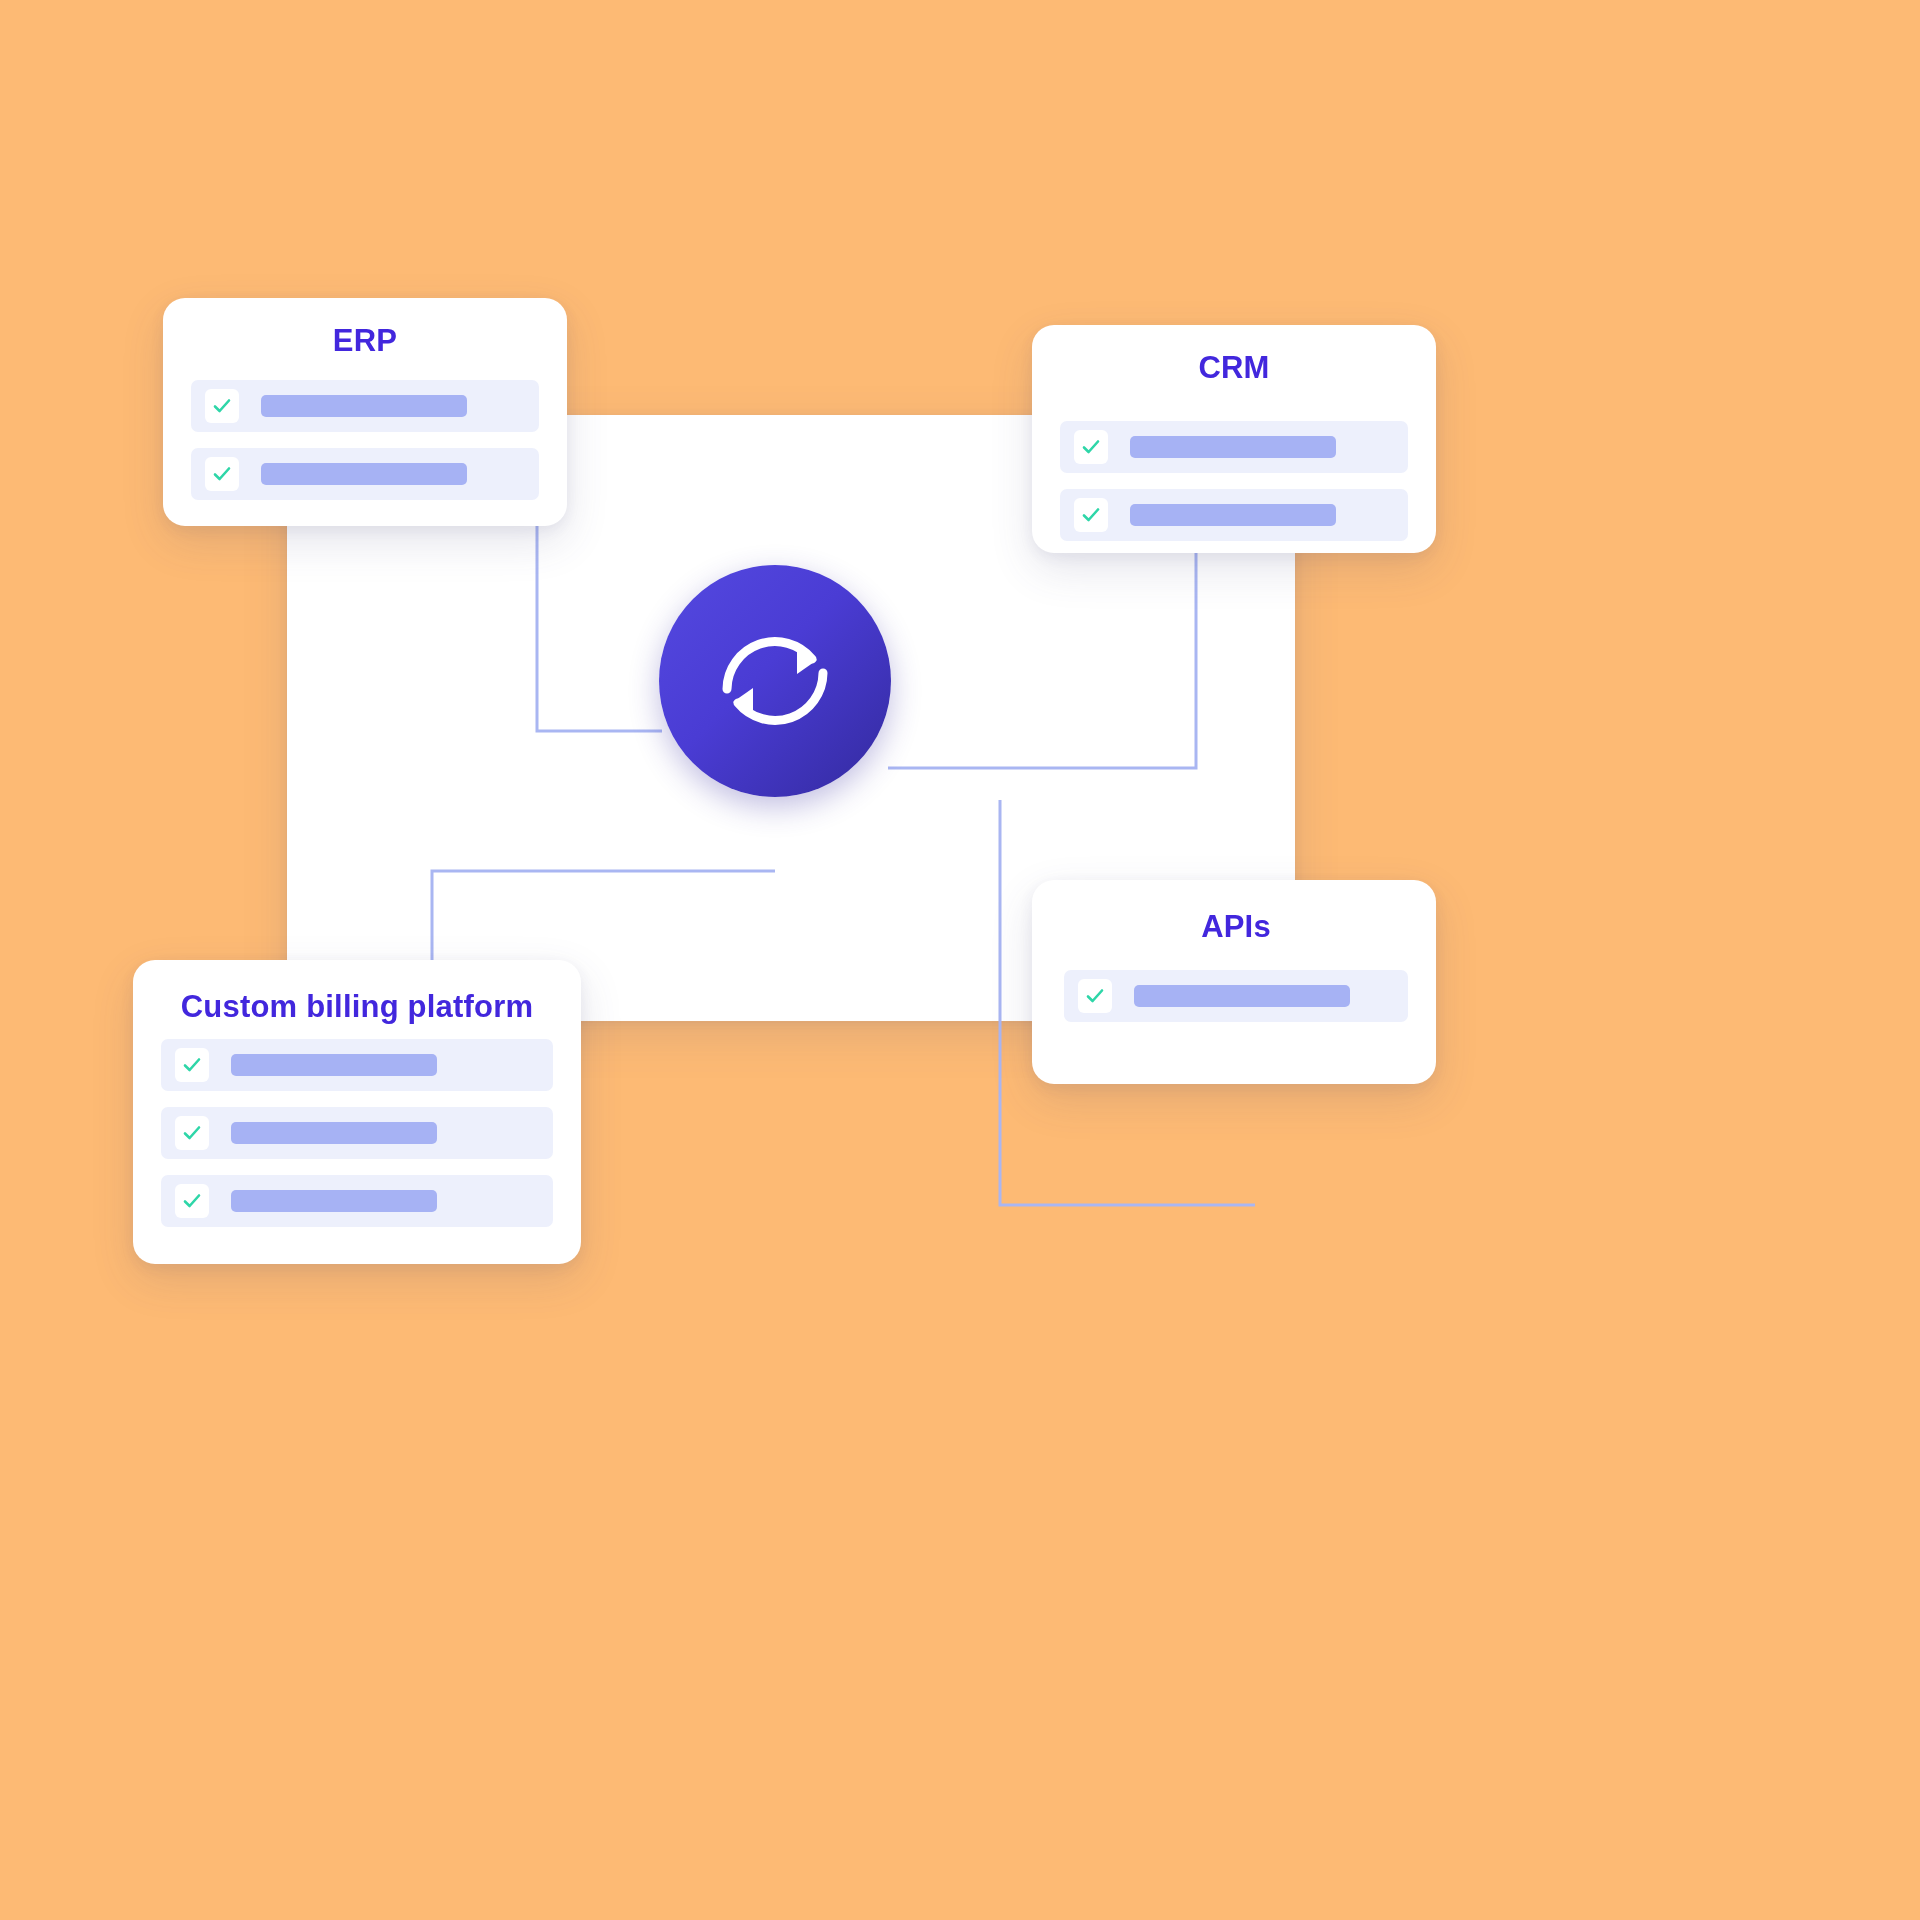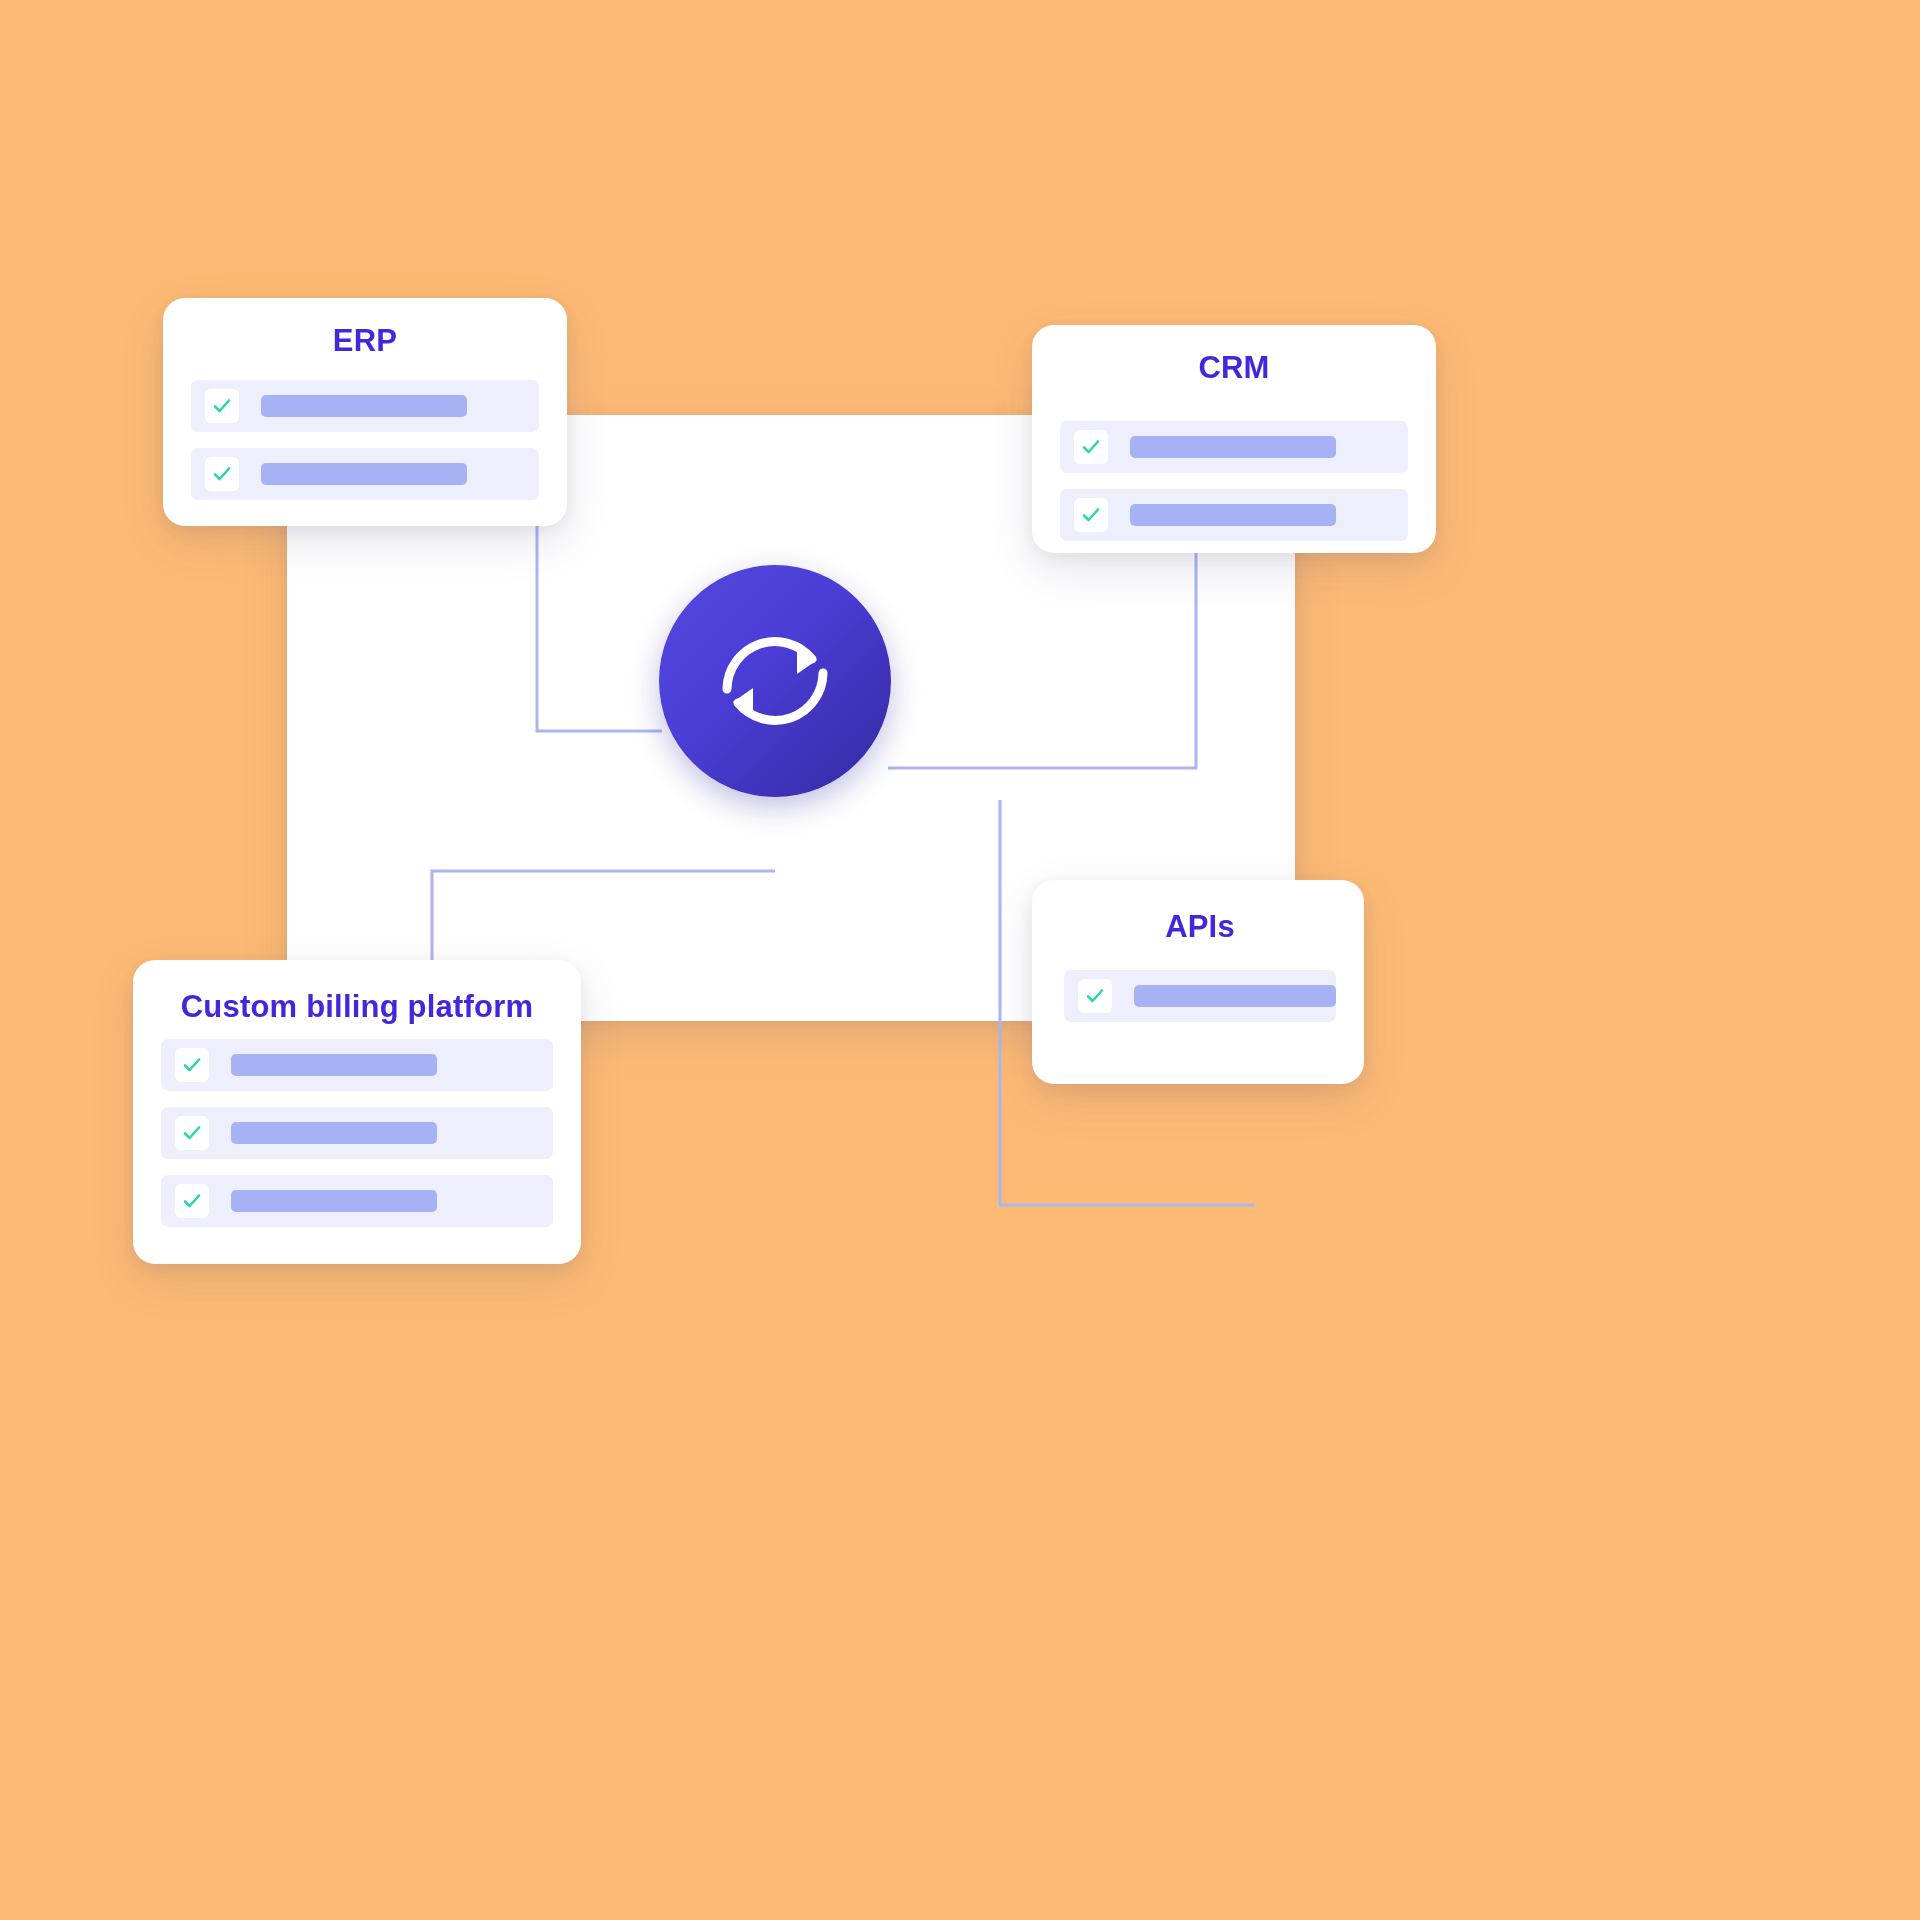--- a/index.html
+++ b/index.html
@@ -140,21 +140,21 @@
     padding: 30px 28px 34px 28px;
   }
   #card-billing .card-title { font-size: 31px; margin-bottom: 15px; }
   #card-billing .card-rows { gap: 16px; }
   #card-billing .bar { width: 206px; }
 
   
   #card-apis {
     left: 1032px;
     top: 880px;
-    width: 332px;
+    width: 404px;
     height: 204px;
     padding: 30px 28px 32px 32px;
   }
   #card-apis .card-title { font-size: 31px; margin-bottom: 26px; }
   #card-apis .card-rows { gap: 16px; }
   #card-apis .bar { width: 216px; }
 </style>
 </head>
 <body>
 

